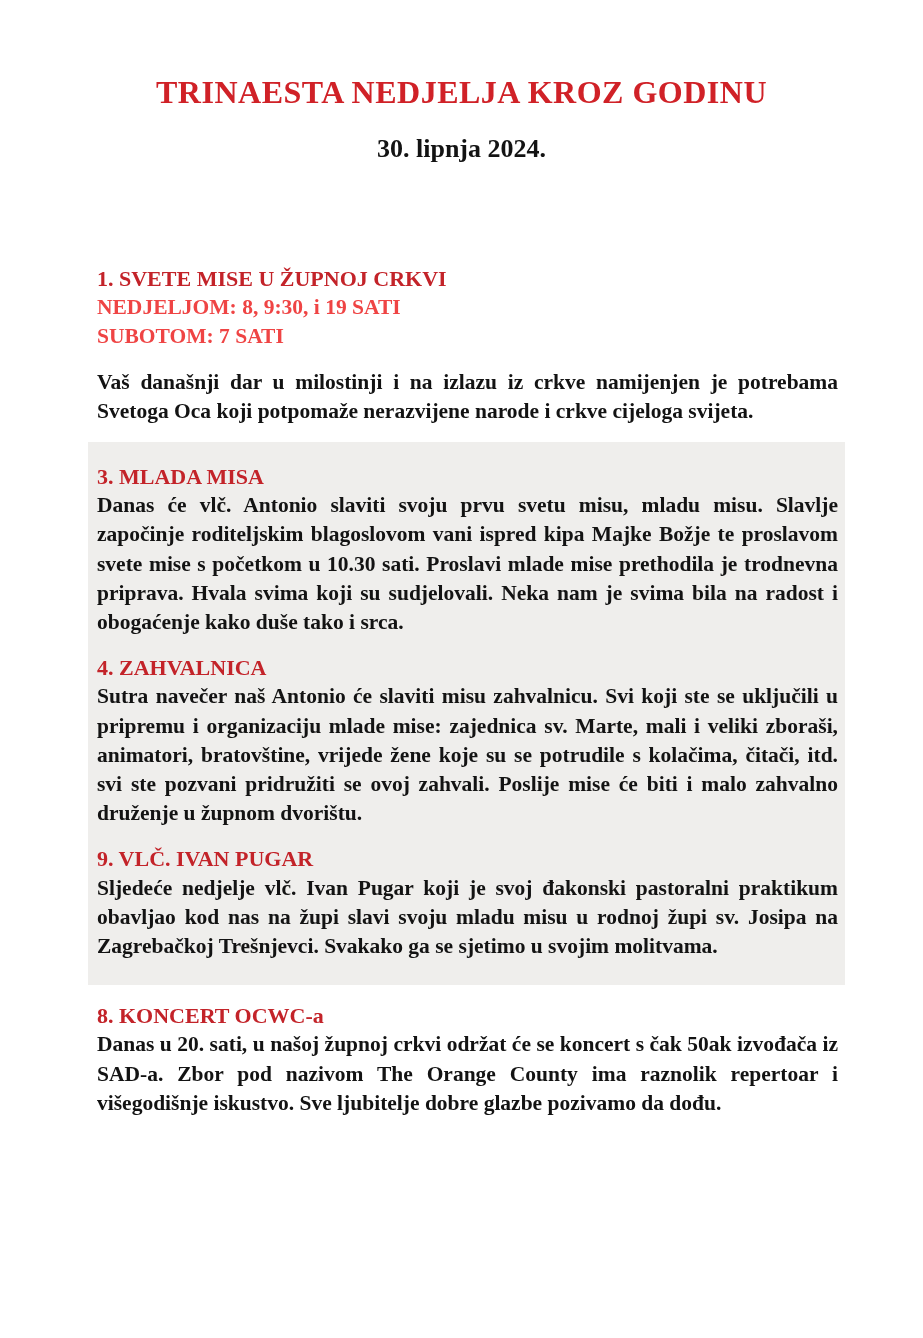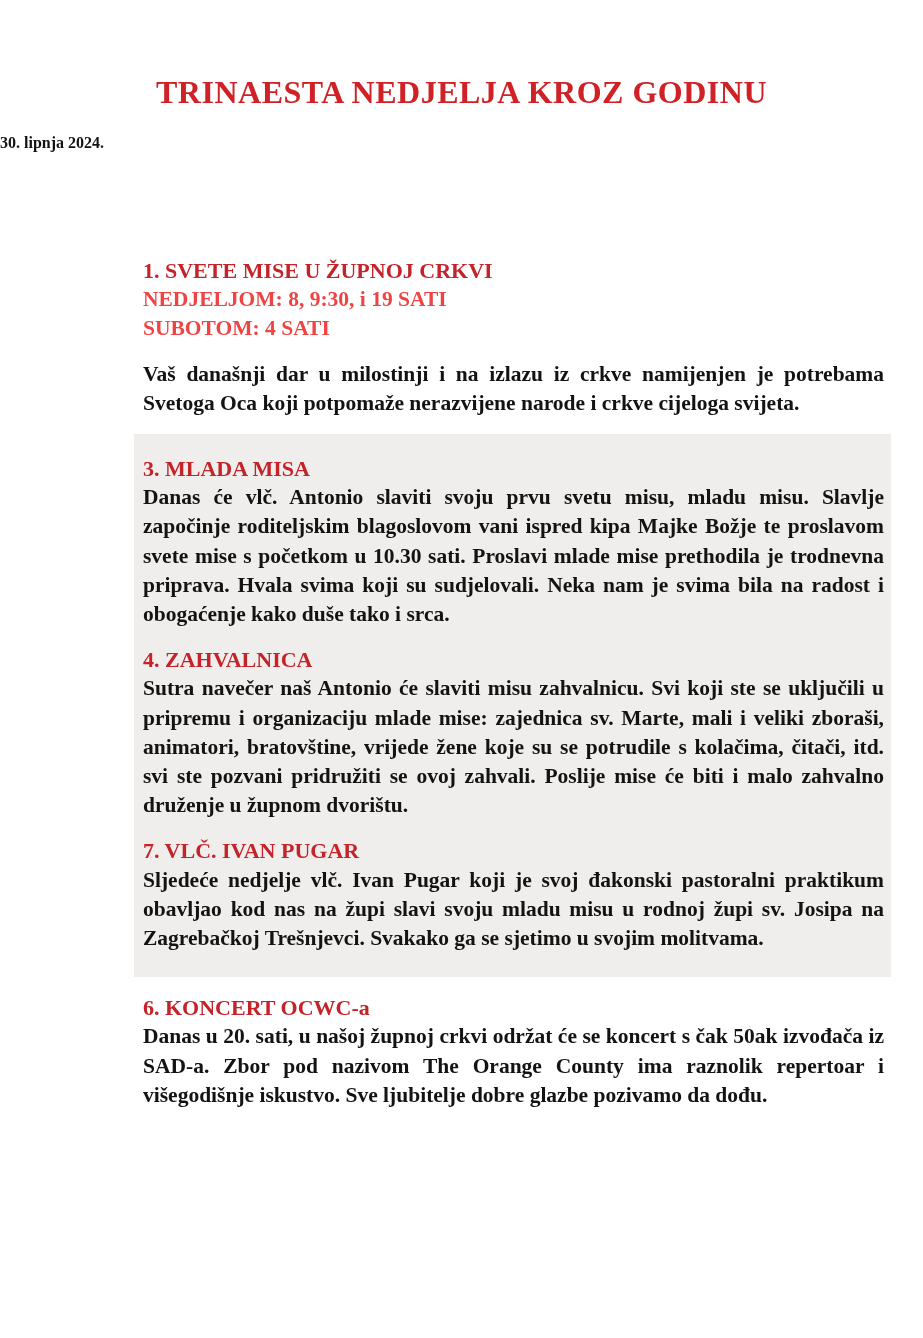--- a/index.html
+++ b/index.html
@@ -23,31 +23,31 @@
     color: #d02127;
     font-size: 32px;
     letter-spacing: 0.5px;
     white-space: nowrap;
   }
   .doc-date {
     position: absolute;
     top: 134px;
     left: 0;
     width: 100%;
+    text-align: center;
     color: #131313;
-    font-size: 16px;
+    font-size: 26px;
   }
   .content {
     position: absolute;
     left: 97px;
-    top: 256px;
+    top: 264px;
     width: 741px;
     font-size: 21.5px;
     line-height: 29.2px;
-    margin-left: 46px;
   }
   .sec { margin-bottom: 16px; }
   .sec:last-child { margin-bottom: 0; }
   .sec-heading {
     color: #c32329;
     font-size: 22px;
     line-height: 29.2px;
     white-space: nowrap;
   }
   .sec-body {
@@ -69,43 +69,43 @@
 <div class="page">
 
   <div class="doc-title">TRINAESTA NEDJELJA KROZ GODINU</div>
   <div class="doc-date">30. lipnja 2024.</div>
 
   <div class="content">
 
     <div class="sec">
       <div class="sec-heading">1. SVETE MISE U ŽUPNOJ CRKVI</div>
       <div class="sec-line">NEDJELJOM: 8, 9:30, i 19 SATI</div>
-      <div class="sec-line">SUBOTOM: 4 SATI</div>
+      <div class="sec-line">SUBOTOM: 7 SATI</div>
     </div>
 
     <div class="sec">
       <div class="sec-body">Vaš današnji dar u milostinji i na izlazu iz crkve namijenjen je potrebama Svetoga Oca koji potpomaže nerazvijene narode i crkve cijeloga svijeta.</div>
     </div>
 
     <div class="highlight">
       <div class="sec">
         <div class="sec-heading">3. MLADA MISA</div>
         <div class="sec-body">Danas će vlč. Antonio slaviti svoju prvu svetu misu, mladu misu. Slavlje započinje roditeljskim blagoslovom vani ispred kipa Majke Božje te proslavom svete mise s početkom u 10.30 sati. Proslavi mlade mise prethodila je trodnevna priprava. Hvala svima koji su sudjelovali. Neka nam je svima bila na radost i obogaćenje kako duše tako i srca.</div>
       </div>
 
       <div class="sec">
         <div class="sec-heading">4. ZAHVALNICA</div>
         <div class="sec-body">Sutra navečer naš Antonio će slaviti misu zahvalnicu. Svi koji ste se uključili u pripremu i organizaciju mlade mise: zajednica sv. Marte, mali i veliki zboraši, animatori, bratovštine, vrijede žene koje su se potrudile s kolačima, čitači, itd. svi ste pozvani pridružiti se ovoj zahvali. Poslije mise će biti i malo zahvalno druženje u župnom dvorištu.</div>
       </div>
 
       <div class="sec">
-        <div class="sec-heading">7. VLČ. IVAN PUGAR</div>
+        <div class="sec-heading">9. VLČ. IVAN PUGAR</div>
         <div class="sec-body">Sljedeće nedjelje vlč. Ivan Pugar koji je svoj đakonski pastoralni praktikum obavljao kod nas na župi slavi svoju mladu misu u rodnoj župi sv. Josipa na Zagrebačkoj Trešnjevci. Svakako ga se sjetimo u svojim molitvama.</div>
       </div>
     </div>
 
     <div class="sec">
-      <div class="sec-heading">6. KONCERT OCWC-a</div>
+      <div class="sec-heading">8. KONCERT OCWC-a</div>
       <div class="sec-body">Danas u 20. sati, u našoj župnoj crkvi održat će se koncert s čak 50ak izvođača iz SAD-a. Zbor pod nazivom The Orange County ima raznolik repertoar i višegodišnje iskustvo. Sve ljubitelje dobre glazbe pozivamo da dođu.</div>
     </div>
 
   </div>
 </div>
 
 </body></html>

